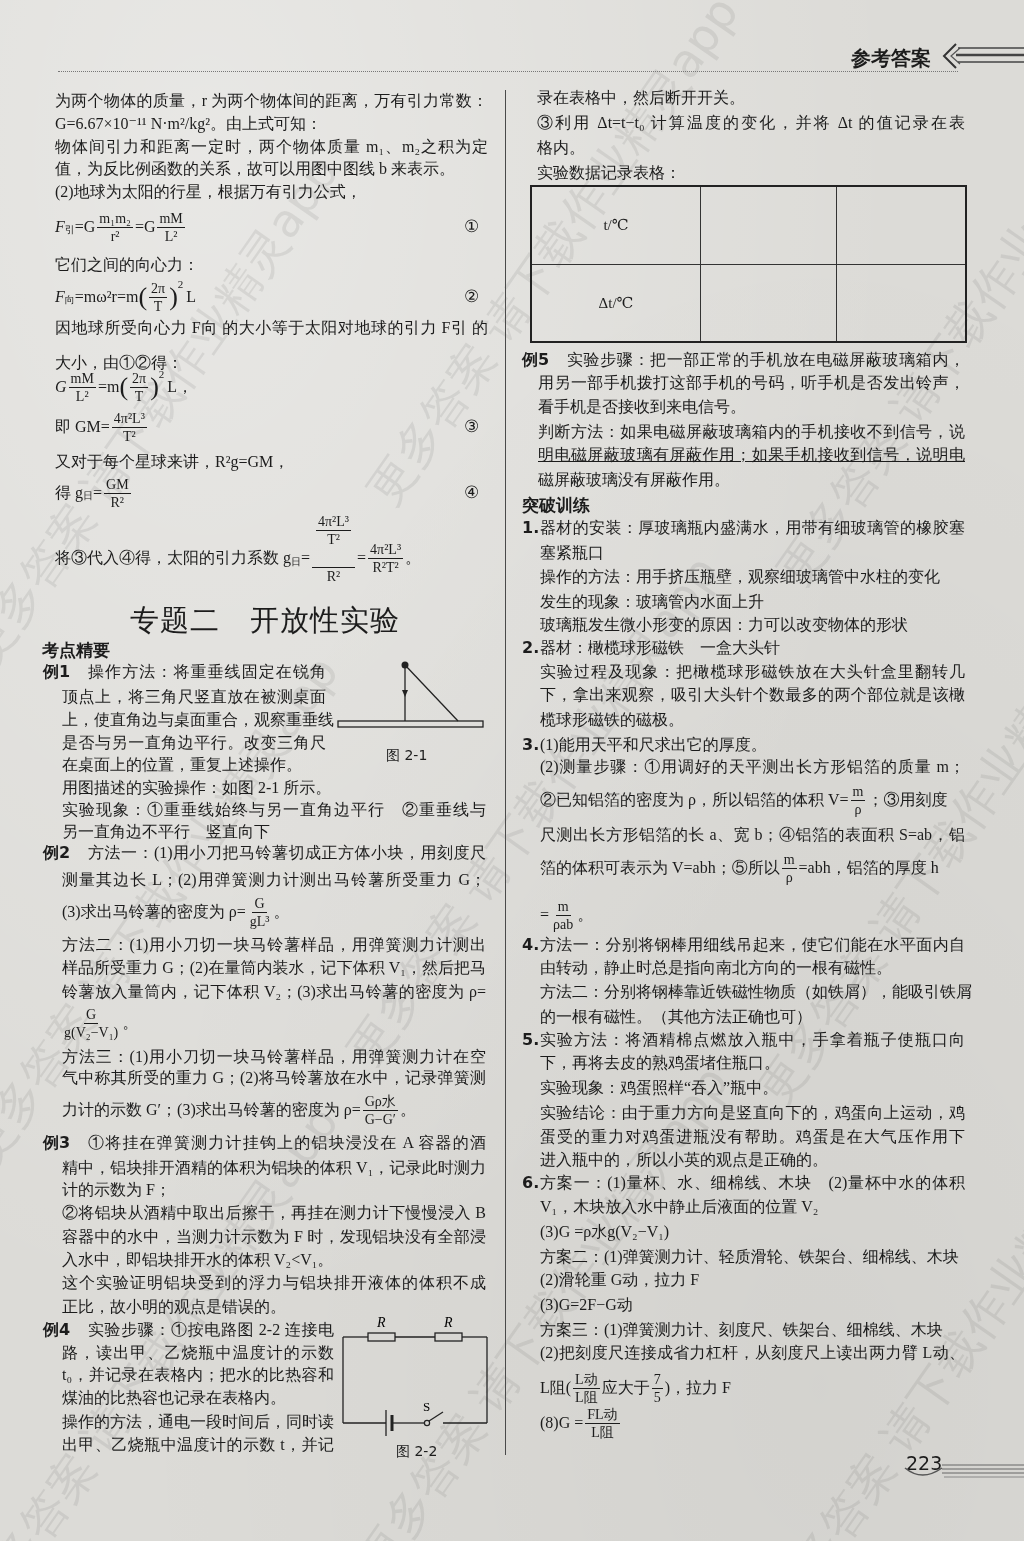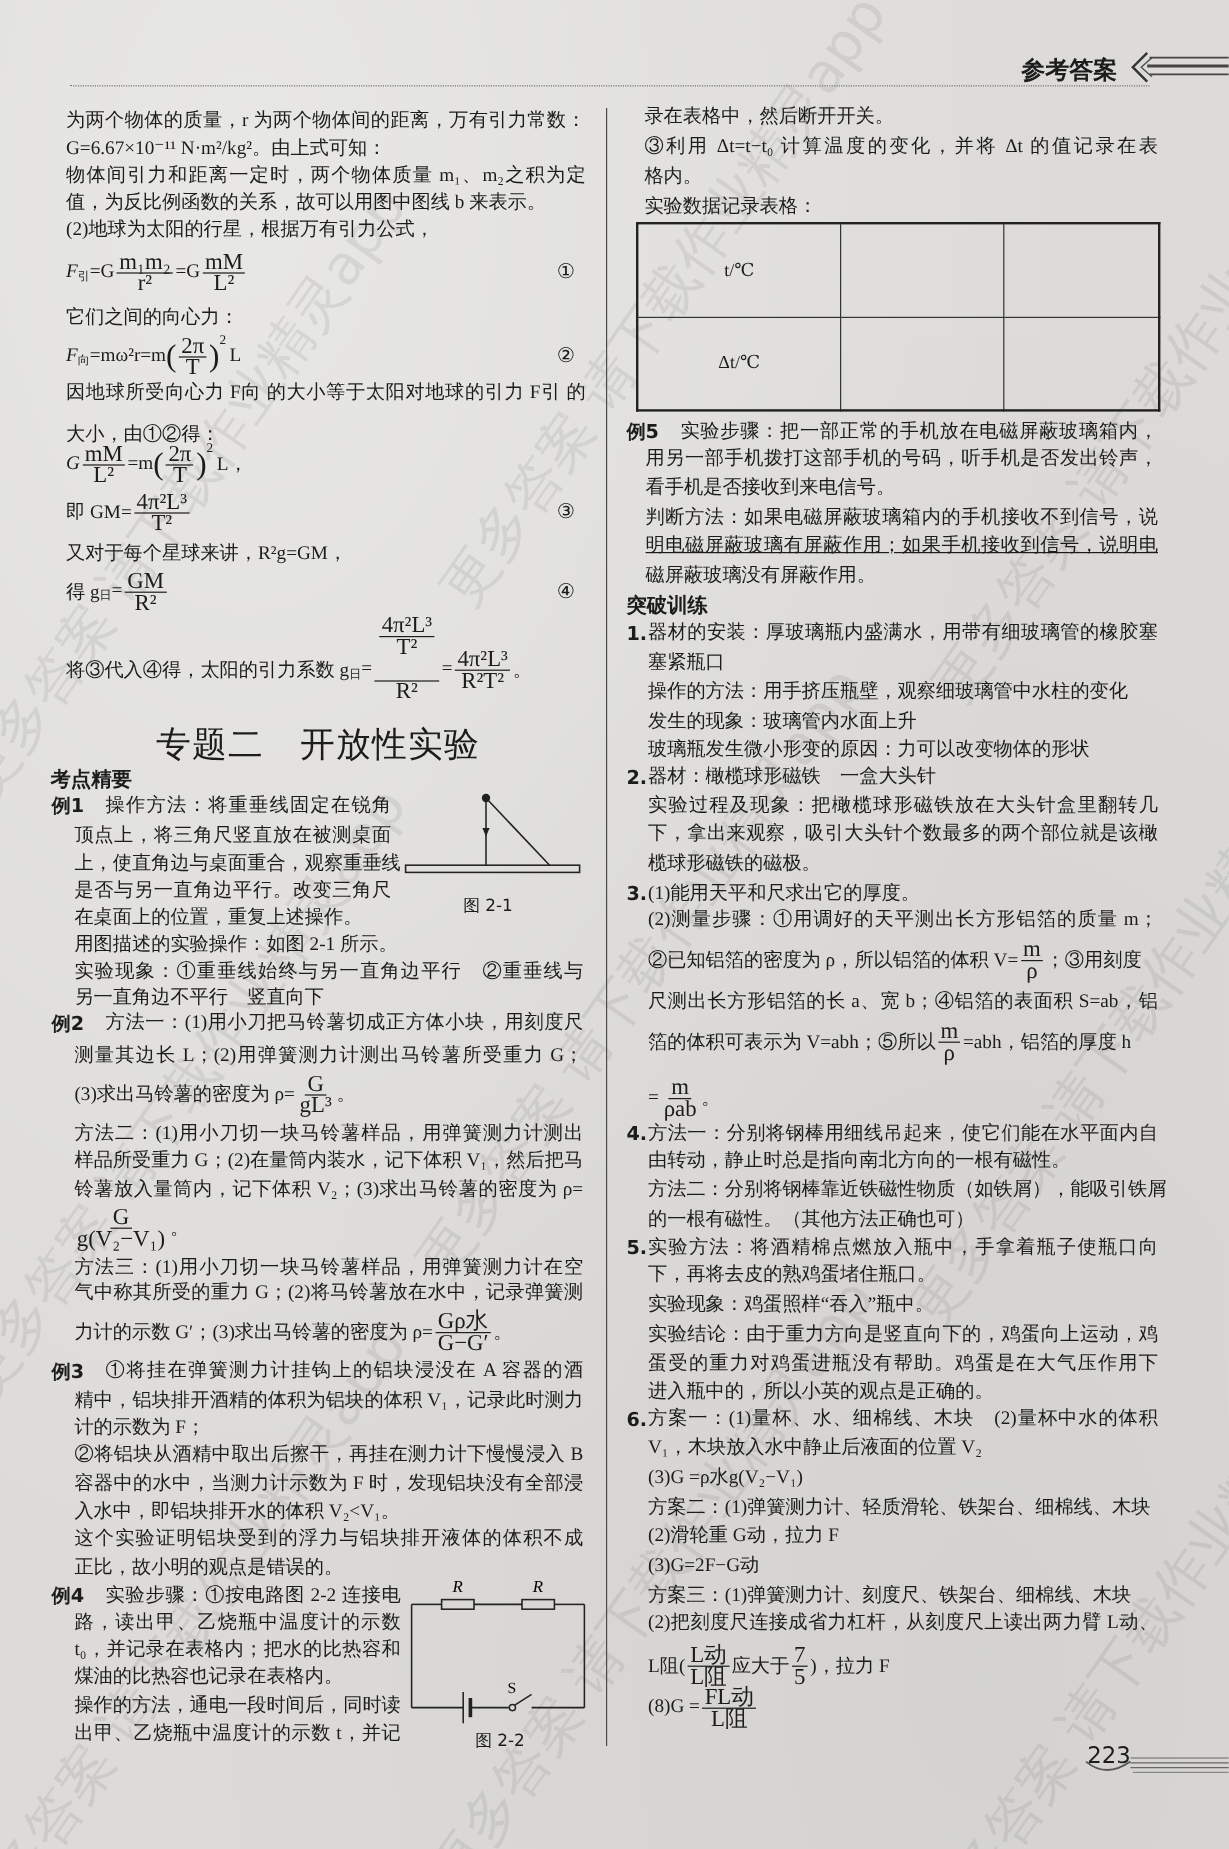--- a/index.html
+++ b/index.html
@@ -18,21 +18,21 @@
     transform:rotate(-55deg); transform-origin:center center; pointer-events:none;
   }
   .ln {
     position:absolute; height:22px; line-height:22px; font-size:16px; white-space:nowrap;
   }
   .ln.j { text-align:justify; text-align-last:justify; }
   .lbl { position:absolute; height:22px; line-height:22px; font-size:16px; font-weight:bold;
          font-family:"DejaVu Sans","Liberation Sans",sans-serif; white-space:nowrap; }
   .eq { position:absolute; height:44px; display:flex; align-items:center; font-size:16px; white-space:nowrap; }
   .frac { display:inline-flex; flex-direction:column; align-items:center; vertical-align:middle;
-          font-size:19px; line-height:17px; margin:0 2px;text-align:center; }
+          font-size:14px; line-height:17px; margin:0 2px;text-align:center; }
   .frac .n { border-bottom:1px solid #1c1c1c; padding:0 2px; }
   .frac .d { padding:0 2px; }
   .frac.outer .d { padding-bottom:19px; }
   .paren { font-size:26px; line-height:30px; font-weight:200; }
   .sup { font-size:11px; align-self:flex-start; margin-top:3px; }
   .sub { font-size:10px; align-self:flex-end; margin-bottom:12px; }
   .tag { position:absolute; left:464px; font-size:17px; height:22px; line-height:22px; }
   .title { position:absolute; left:130px; top:603px; height:34px; line-height:34px; font-size:29px;
            font-family:"DejaVu Sans","Liberation Sans",sans-serif; letter-spacing:1px; white-space:nowrap; }
   .heading { position:absolute; height:22px; line-height:22px; font-size:17px; font-weight:bold;

